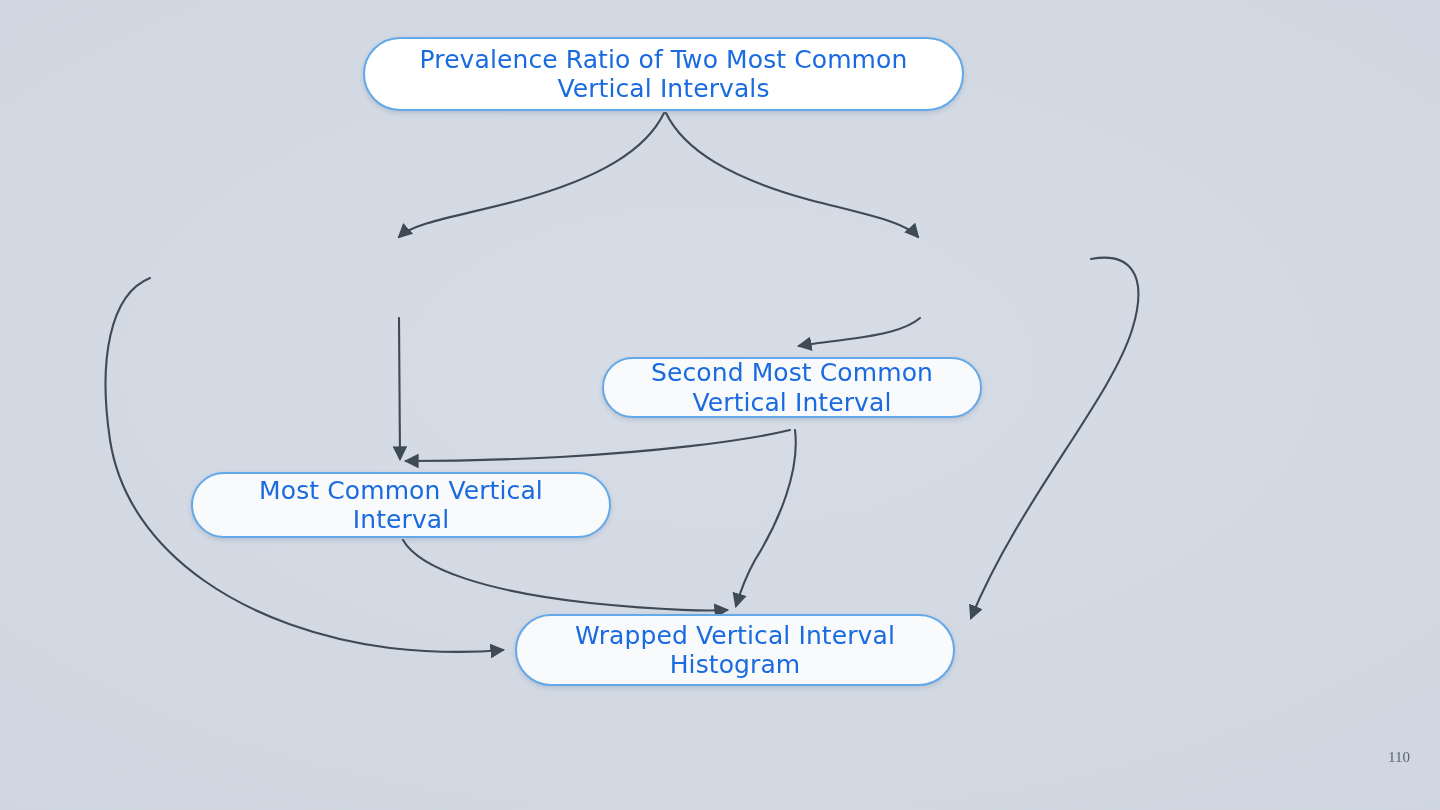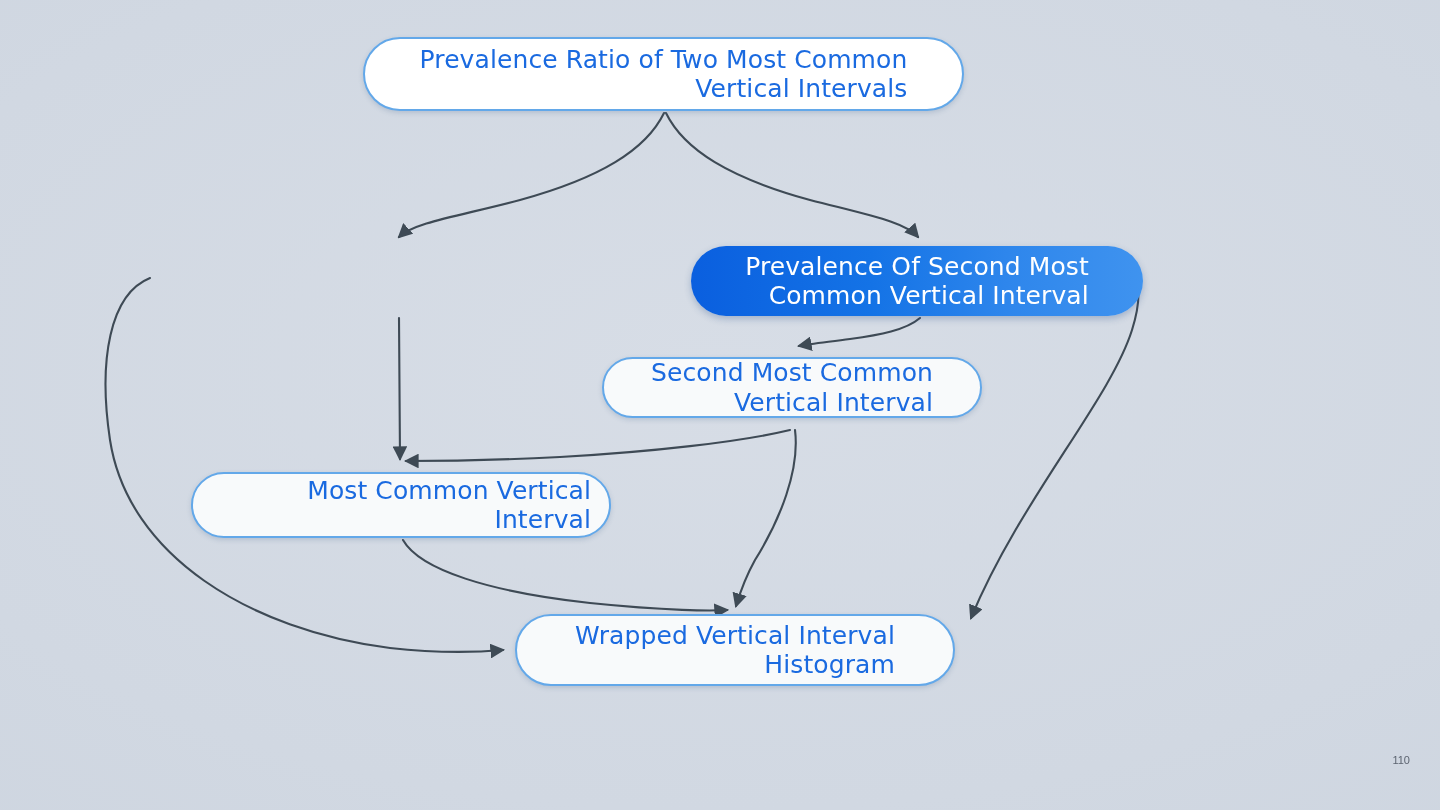--- a/index.html
+++ b/index.html
@@ -26,21 +26,21 @@
     width: 1440px;
     height: 810px;
     pointer-events: none;
   }
   .node {
     position: absolute;
     box-sizing: border-box;
     display: flex;
     align-items: center;
     justify-content: center;
-    text-align: right;
+    text-align: center;
     line-height: 1.17;
     border-radius: 999px;
     letter-spacing: 0.1px;
   }
   .node-light {
     background: #f8fafb;
     border: 2px solid #63a8e9;
     color: #1a6ae0;
     box-shadow: 0 2px 5px rgba(70, 100, 140, 0.22);
   }
@@ -61,23 +61,23 @@
   #n-ratio      { left: 363px; top: 37px;  width: 601px; height: 74px;  font-size: 25px; }
   #n-prev-most  { left: 151px; top: 246px; width: 501px; height: 70px;  font-size: 25px; }
   #n-prev-2nd   { left: 691px; top: 246px; width: 452px; height: 70px;  font-size: 25px; }
   #n-second     { left: 602px; top: 357px; width: 380px; height: 61px;  font-size: 25px; }
   #n-most       { left: 191px; top: 472px; width: 420px; height: 66px;  font-size: 25px; }
   #n-wrapped    { left: 515px; top: 614px; width: 440px; height: 72px;  font-size: 25px; }
   #page-number {
     position: absolute;
     right: 30px;
     bottom: 44px;
-    font-size: 11px;
+    font-size: 15px;
     color: #5c6470;
-    font-family: Liberation Sans, sans-serif;
+    font-family: Liberation Serif, serif;
   }
 </style>
 </head>
 <body>
 
 <div id="slide">
 
   <svg id="edges" viewBox="0 0 1440 810" xmlns="http://www.w3.org/2000/svg">
     <defs>
       <marker id="arrow" viewBox="0 0 10 10" refX="8.6" refY="5" markerWidth="7" markerHeight="7" orient="auto-start-reverse">
@@ -96,24 +96,20 @@
       <path d="M 403 540 C 420 570 490 592 590 603 C 668 611 712 611 727 610"></path>
     </g>
   </svg>
 
   <div class="node node-light node-top" id="n-ratio">
     <span class="node-label">Prevalence Ratio of Two Most Common
 Vertical Intervals</span>
   </div>
 
 
-  <div class="node node-accent" id="n-prev-2nd">
-    <span class="node-label">Prevalence Of Second Most
-Common Vertical Interval</span>
-  </div>
 
   <div class="node node-light" id="n-second">
     <span class="node-label">Second Most Common
 Vertical Interval</span>
   </div>
 
   <div class="node node-light" id="n-wrapped">
     <span class="node-label">Wrapped Vertical Interval
 Histogram</span>
   </div>

